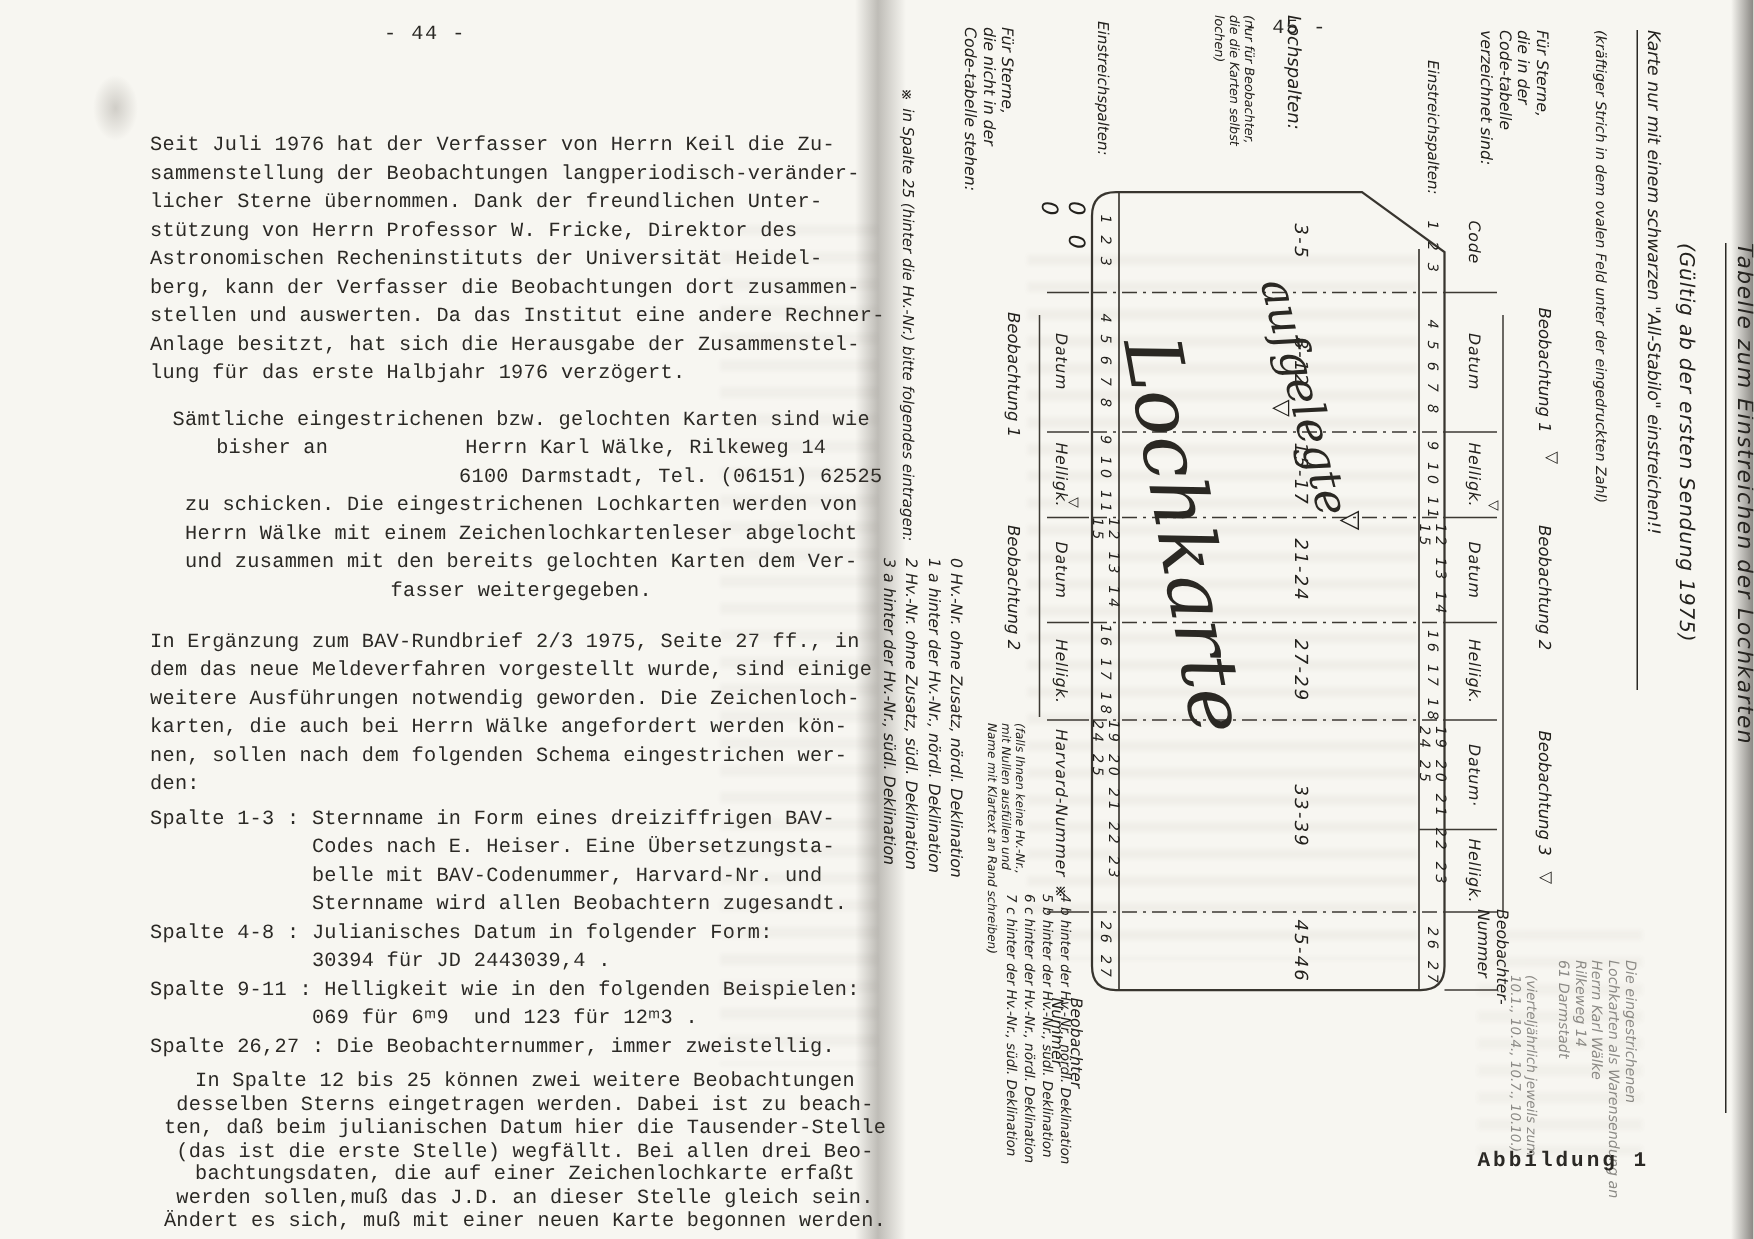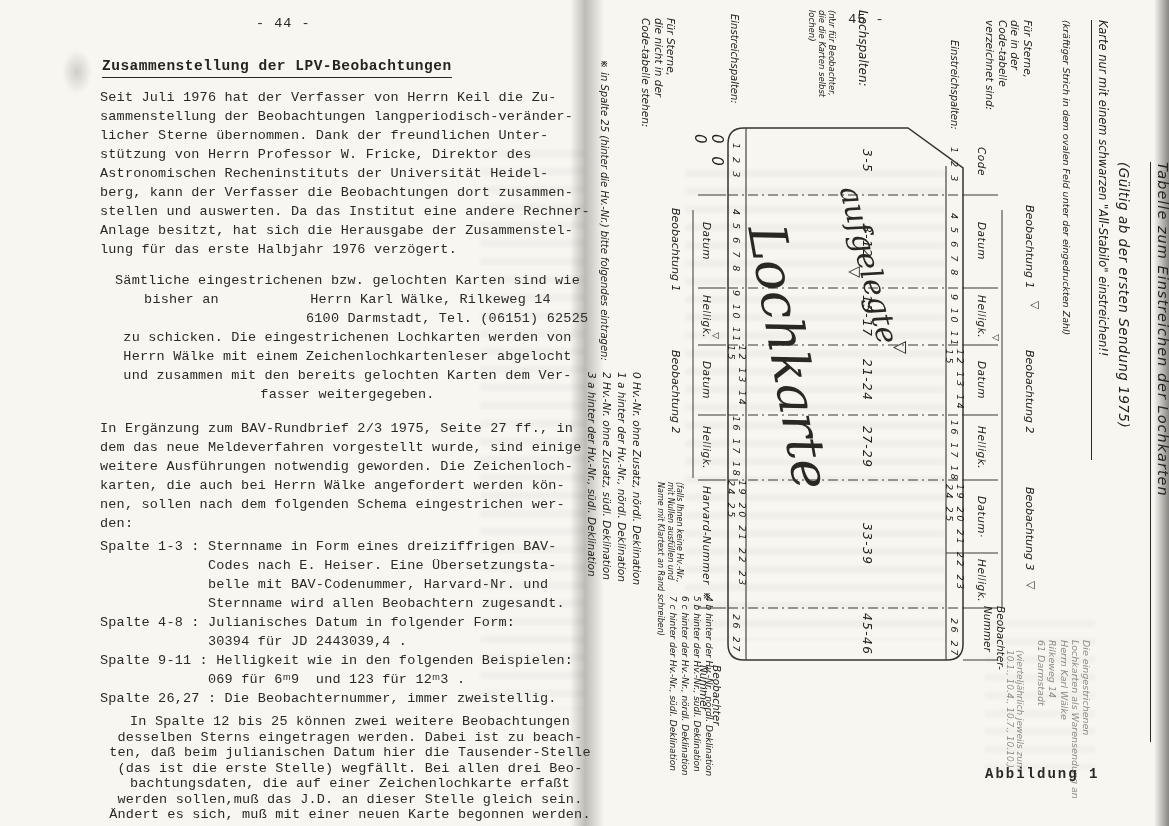--- a/index.html
+++ b/index.html
@@ -27,21 +27,20 @@
   .bleed{background:repeating-linear-gradient(180deg, rgba(110,98,84,.10) 0 7px, rgba(110,98,84,0) 7px 18px);
          filter:blur(1.4px);}
 </style>
 </head>
 <body>
 
 <div class="stage">
 
   <div class="abs" style="left:0;top:0;width:585px;height:812px;">
     <div class="abs typed pagenum" style="left:256px;top:14px;">- 44 -</div>
-    <div class="abs doctitle" style="left:102px;top:58px;">Zusammenstellung der LPV-Beobachtungen</div>
     <div class="abs typed" style="left:100px;top:88px;width:495px;">Seit Juli 1976 hat der Verfasser von Herrn Keil die Zu-
 sammenstellung der Beobachtungen langperiodisch-veränder-
 licher Sterne übernommen. Dank der freundlichen Unter-
 stützung von Herrn Professor W. Fricke, Direktor des
 Astronomischen Recheninstituts der Universität Heidel-
 berg, kann der Verfasser die Beobachtungen dort zusammen-
 stellen und auswerten. Da das Institut eine andere Rechner-
 Anlage besitzt, hat sich die Herausgabe der Zusammenstel-
 lung für das erste Halbjahr 1976 verzögert.</div>
     <div class="abs typed" style="left:100px;top:271px;width:495px;text-align:center;">Sämtliche eingestrichenen bzw. gelochten Karten sind wie

